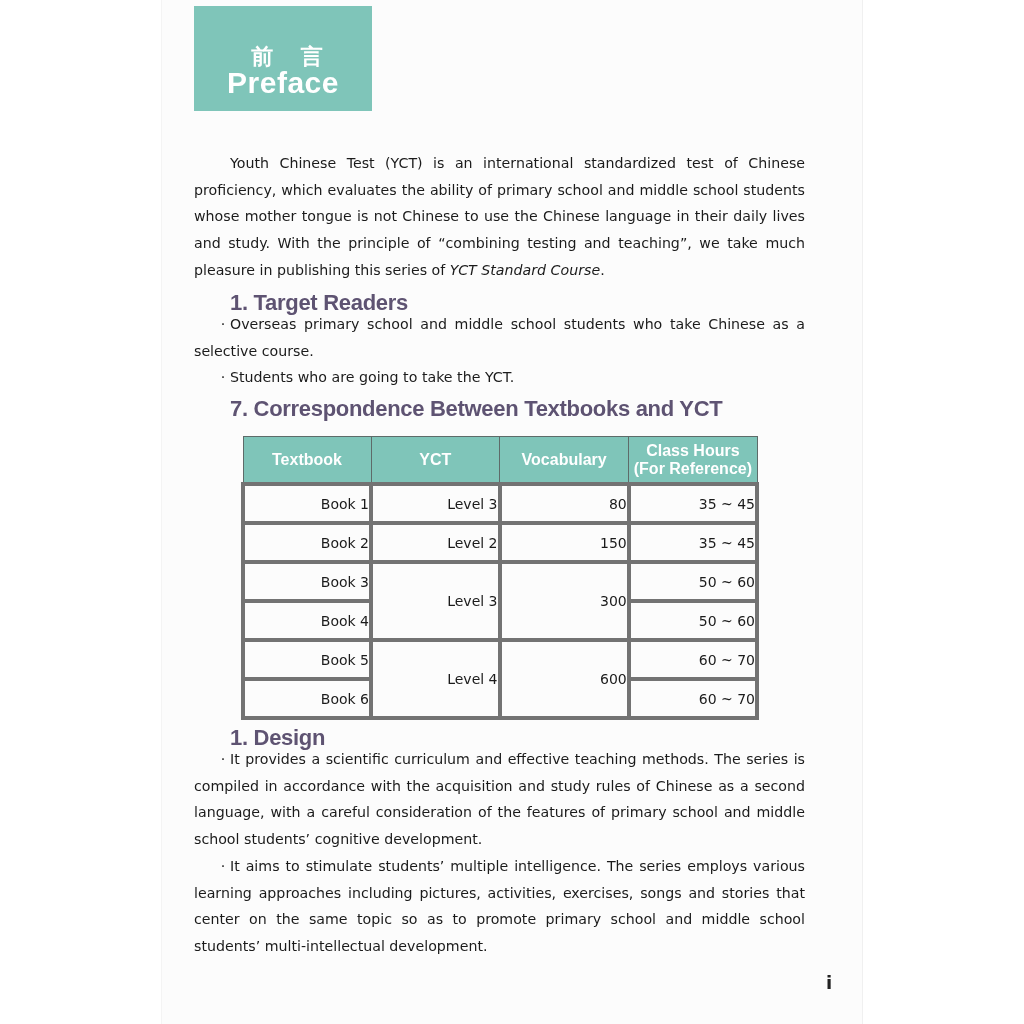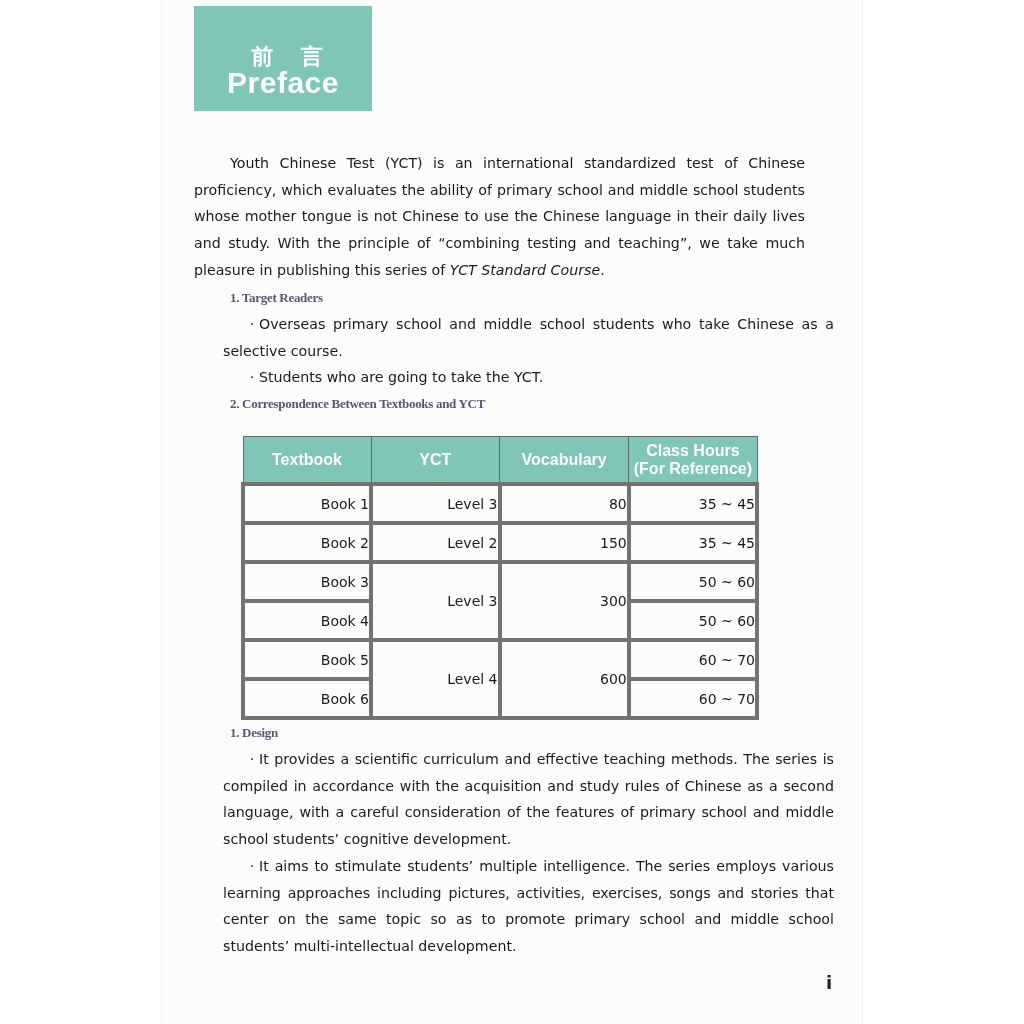--- a/index.html
+++ b/index.html
@@ -30,27 +30,27 @@
   }
   .para {
     position: absolute; left: 194px; width: 611px;
     font-family: "DejaVu Sans", sans-serif; font-size: 14.2px; line-height: 26.7px;
     text-align: justify; color: #1b1b1b;
   }
   .para .indent { display: inline-block; width: 36px; }
   .para i { font-style: italic; }
   .heading {
     position: absolute; left: 230px;
-    font-family: Liberation Serif, serif; font-weight: bold; font-size: 13px;
+    font-family: Liberation Sans, sans-serif; font-weight: bold; font-size: 22px;
     color: #5e5372; letter-spacing: -0.3px;
   }
   .bullet-line {
     position: absolute; left: 194px; width: 611px;
     font-family: "DejaVu Sans", sans-serif; font-size: 14.2px; line-height: 26.7px;
-    text-align: justify; color: #1b1b1b; margin-left: 29px;
+    text-align: justify; color: #1b1b1b;
   }
   .bullet-line .lead { display: inline-block; width: 36px; }
   .bullet-dot { display: inline-block; width: 14px; text-align: center; }
 
   table.corr {
     position: absolute; left: 241px; top: 436px;
     border-collapse: collapse; width: 518px;
     font-family: "DejaVu Sans", sans-serif; font-size: 14px; color: #1b1b1b;
   }
   table.corr th {
@@ -79,21 +79,21 @@
 </div>
 
 <div class="para" style="top:150px;"><span class="indent"></span><span>Youth Chinese Test (YCT) is an international standardized test of Chinese proficiency, which evaluates the ability of primary school and middle school students whose mother tongue is not Chinese to use the Chinese language in their daily lives and study. With the principle of “combining testing and teaching”, we take much pleasure in publishing this series of </span><i>YCT Standard Course</i><span>.</span></div>
 
 <div class="heading" style="top:290px;">1. Target Readers</div>
 
 <div class="bullet-line" style="top:311px;"><span class="lead"><span class="bullet-dot" style="margin-left:22px;">·</span></span><span>Overseas primary school and middle school students who take Chinese as a selective course.</span></div>
 
 <div class="bullet-line" style="top:364px;"><span class="lead"><span class="bullet-dot" style="margin-left:22px;">·</span></span><span>Students who are going to take the YCT.</span></div>
 
-<div class="heading" style="top:396px;">2. Correspondence Between Textbooks and YCT</div>
+<div class="heading" style="top:396px;">7. Correspondence Between Textbooks and YCT</div>
 
 <table class="corr">
   <thead>
     <tr>
       <th class="col1">Textbook</th>
       <th class="col2">YCT</th>
       <th class="col3">Vocabulary</th>
       <th class="col4"><span>Class Hours</span><br><span>(For Reference)</span></th>
     </tr>
   </thead>

